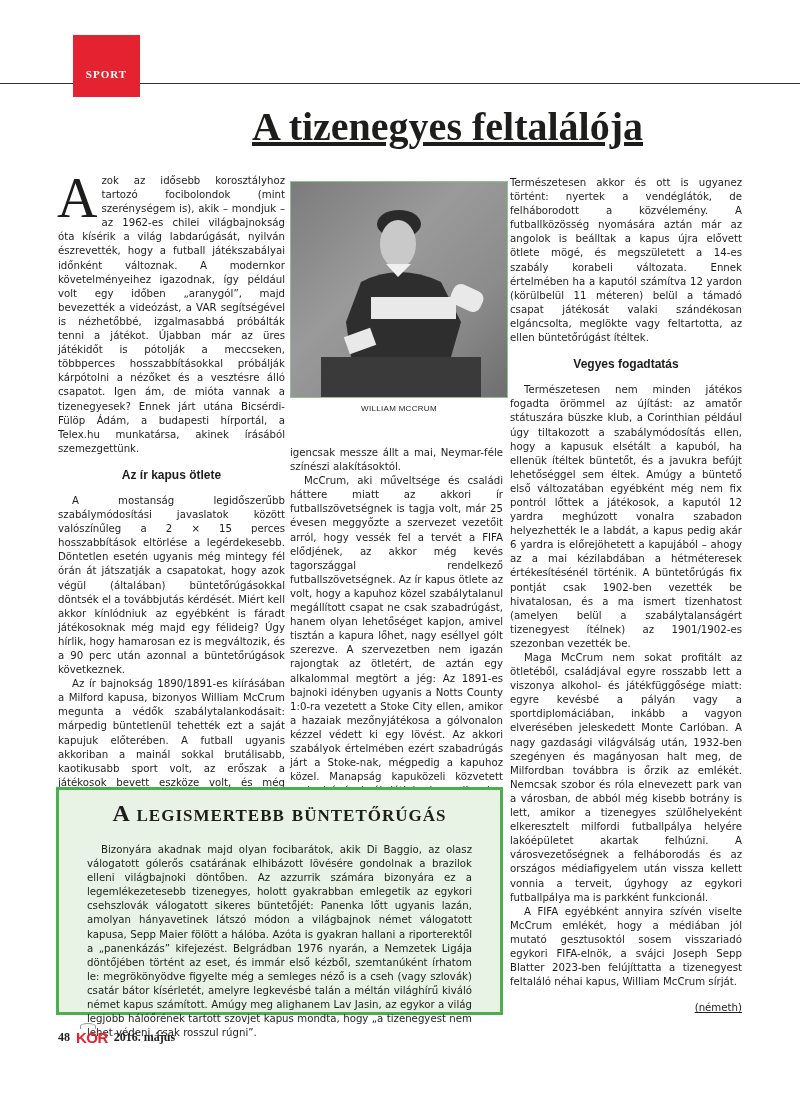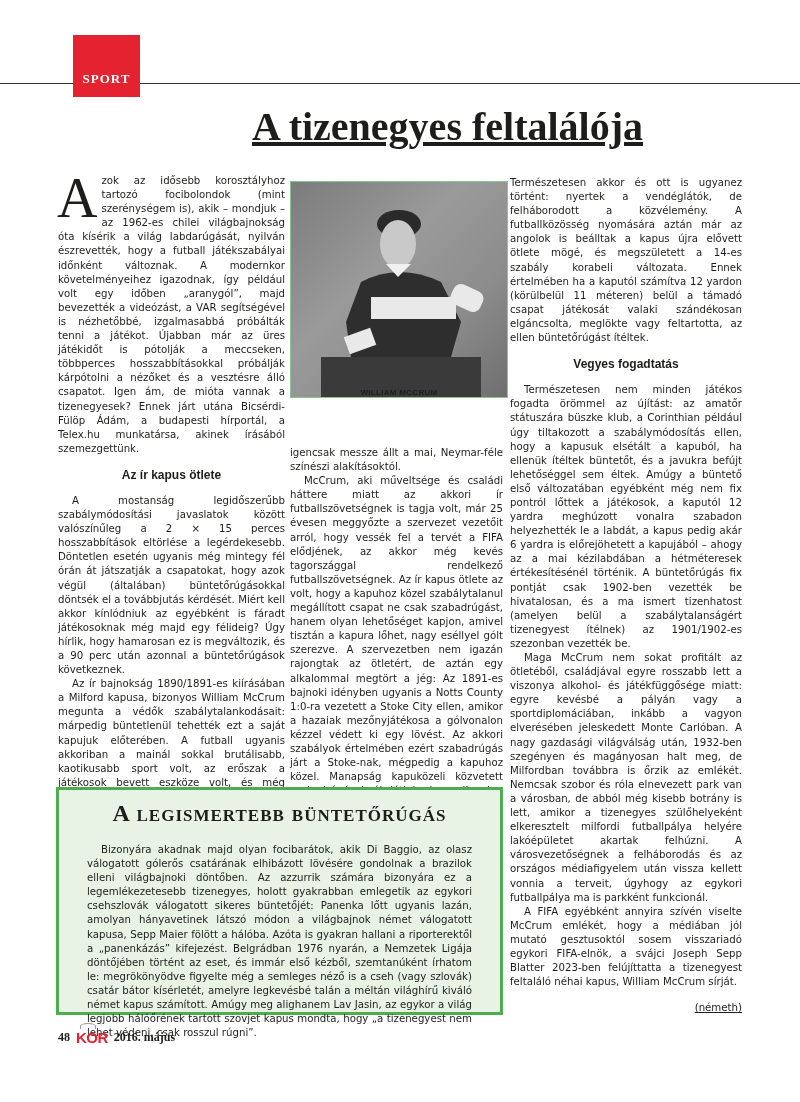--- a/index.html
+++ b/index.html
@@ -1,38 +1,38 @@
 <!DOCTYPE html>
 <html><head>
 <meta charset="utf-8">
 <style>
   html, body { margin: 0; padding: 0; background: #ffffff; }
   body { width: 800px; height: 1102px; position: relative; overflow: hidden; font-family: "DejaVu Sans", sans-serif; color: #1d1d1b; }
 
   .section-tab { position: absolute; left: 73px; top: 35px; width: 67px; height: 62px; background: #e52330; }
-  .section-label { position: absolute; left: 0; right: 0; bottom: 10px; text-align: center; color: #fff; font-family: "Liberation Serif", serif; font-weight: bold; font-size: 13px; letter-spacing: 1px; }
+  .section-label { position: absolute; left: 0; right: 0; bottom: 17px; text-align: center; color: #fff; font-family: "Liberation Serif", serif; font-weight: bold; font-size: 11px; letter-spacing: 1px; }
   .rule { position: absolute; left: 0; top: 83px; width: 800px; height: 1px; background: #333; }
   .rule-left { width: 73px; }
   .rule-right { left: 140px; width: 660px; }
 
   .title { position: absolute; left: 0; top: 103px; width: 800px; text-align: center; padding-left: 95px; box-sizing: border-box; font-family: "Liberation Serif", serif; font-weight: bold; font-size: 40px; letter-spacing: 0px; color: #1d1d1b; }
 
   .col { position: absolute; font-size: 10.2px; line-height: 14.1px; text-align: justify; }
   .col p { margin: 0; text-indent: 14px; }
   .col p.noindent { text-indent: 0; }
   .col1 { left: 58px; top: 174px; width: 227px; }
   .col2 { left: 290px; top: 446px; width: 213px; }
   .col3 { left: 510px; top: 176px; width: 232px; }
 
   .dropcap { float: left; font-family: "Liberation Serif", serif; font-size: 56px; line-height: 44px; margin: 2px 4px 0 -1px; color: #1d1d1b; }
 
   .subhead { text-align: center; font-family: "Liberation Sans", sans-serif; font-weight: bold; font-size: 12px; margin: 12px 0 12px 0; letter-spacing: 0; }
 
   .photo-box { position: absolute; left: 290px; top: 181px; width: 218px; height: 217px; border: 1px solid #8bc48f; box-sizing: border-box; background: linear-gradient(135deg, #7b7b7b, #9a9a9a 40%, #8c8c8c 70%, #6e6e6e); overflow: hidden; }
-  .photo-caption { position: absolute; left: 290px; top: 388px; width: 218px; text-align: center; font-family: "Liberation Sans", sans-serif; font-weight: bold; font-size: 8px; letter-spacing: 0.3px; }
+  .photo-caption { position: absolute; left: 290px; top: 404px; width: 218px; text-align: center; font-family: "Liberation Sans", sans-serif; font-weight: normal; font-size: 8px; letter-spacing: 0.3px; }
 
   .sidebar { position: absolute; left: 56px; top: 787px; width: 447px; height: 228px; background: #e8f3e6; border: 3px solid #4cae4f; box-sizing: border-box; padding: 6px 12px 0 12px; }
   .sidebar-title { text-align: center; font-family: "Liberation Serif", serif; font-weight: bold; font-size: 24px; font-variant: small-caps; letter-spacing: 1px; margin: 4px 0 6px 0; }
   .sidebar-body { font-size: 10.2px; line-height: 14.1px; text-align: justify; margin: 16px; text-indent: 14px; }
 
   .signature { text-align: right; margin-top: 12px; text-decoration: underline; }
 
   .footer { position: absolute; left: 58px; top: 1029px; font-family: "Liberation Serif", serif; font-weight: bold; font-size: 12px; display: flex; align-items: center; gap: 6px; }
   .logo { color: #e52330; font-family: "Liberation Sans", sans-serif; font-weight: bold; font-size: 15px; letter-spacing: -0.5px; position: relative; }
   .logo::before { content: ""; position: absolute; left: 4px; top: -6px; width: 14px; height: 5px; border-radius: 50% 50% 0 0; border: 1px solid #999; border-bottom: none; }

